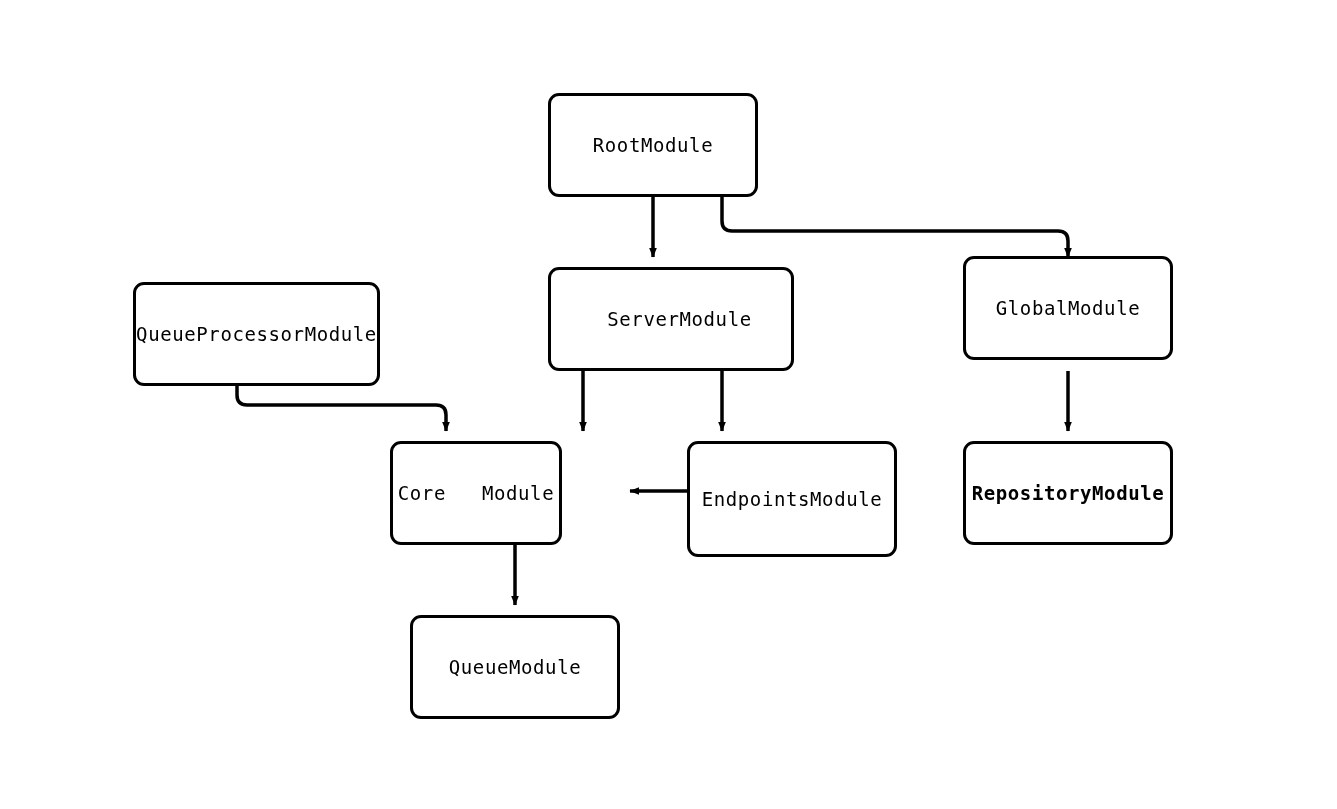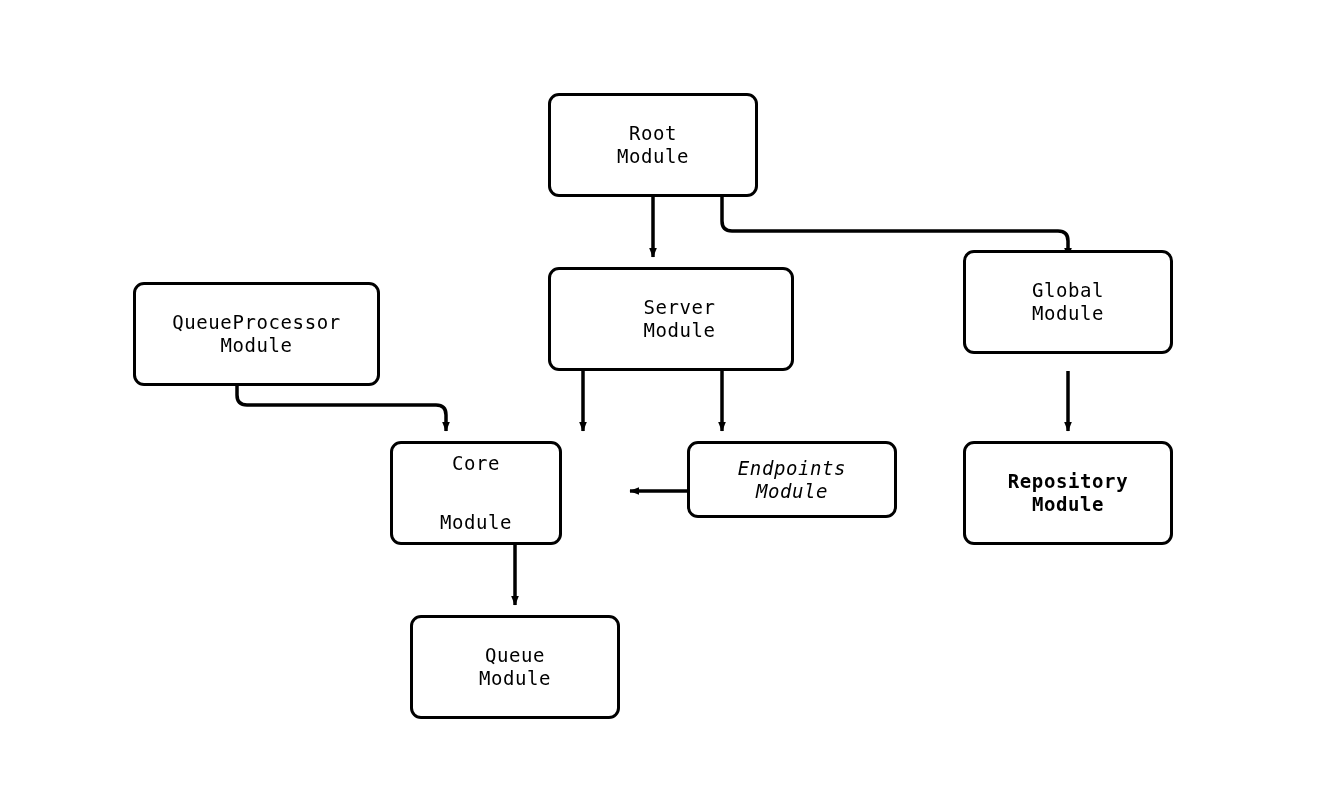--- a/index.html
+++ b/index.html
@@ -30,21 +30,21 @@
     width: 1337px;
     height: 809px;
   }
   .node {
     position: absolute;
     box-sizing: border-box;
     background: #ffffff;
     border: 3.5px solid #000000;
     border-radius: 11px;
     display: flex;
-    flex-direction: column;
+    flex-direction: row;
     align-items: center;
     justify-content: center;
     text-align: center;
   }
   .node-line {
     font-family: "DejaVu Sans Mono", "Liberation Mono", monospace;
     font-size: 19px;
     line-height: 23px;
     letter-spacing: 0.6px;
     color: #000000;
@@ -90,31 +90,31 @@
     <div class="node" style="left:133px; top:282px; width:247px; height:104px;align-items:center;">
       <span class="node-line">QueueProcessor</span>
       <span class="node-line">Module</span>
     </div>
 
     <div class="node" style="left:548px; top:267px; width:246px; height:104px;padding-left:17px;">
       <span class="node-line">Server</span>
       <span class="node-line">Module</span>
     </div>
 
-    <div class="node" style="left:963px; top:250px; width:210px; height:104px;align-items:center;">
+    <div class="node" style="left:963px; top:256px; width:210px; height:104px;align-items:center;">
       <span class="node-line">Global</span>
       <span class="node-line">Module</span>
     </div>
 
     <div class="node" style="left:390px; top:441px; width:172px; height:104px;gap:36px;">
       <span class="node-line">Core</span>
       <span class="node-line">Module</span>
     </div>
 
-    <div class="node" style="left:687px; top:441px; width:210px; height:77px;font-style:italic;">
+    <div class="node" style="left:687px; top:441px; width:210px; height:116px;">
       <span class="node-line">Endpoints</span>
       <span class="node-line">Module</span>
     </div>
 
     <div class="node" style="left:963px; top:441px; width:210px; height:104px;font-weight:bold;">
       <span class="node-line">Repository</span>
       <span class="node-line">Module</span>
     </div>
 
     <div class="node" style="left:410px; top:615px; width:210px; height:104px;justify-content:center;">

